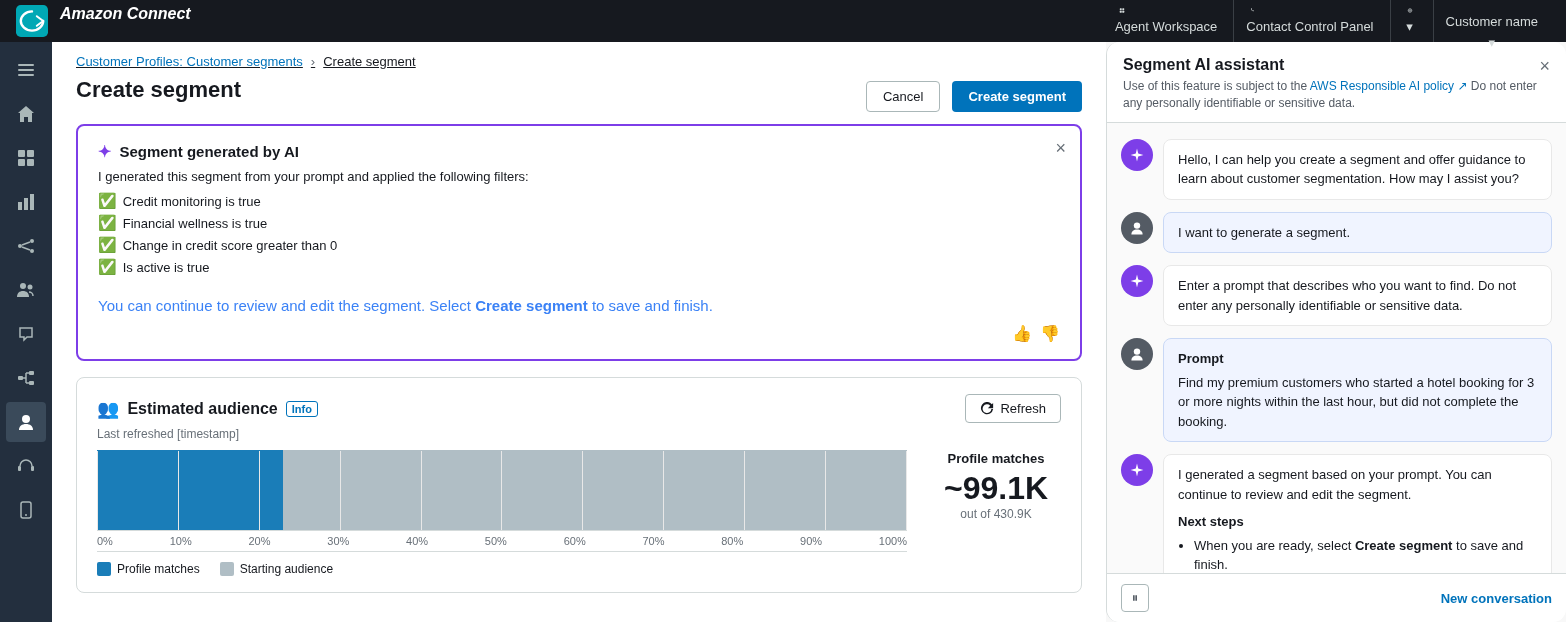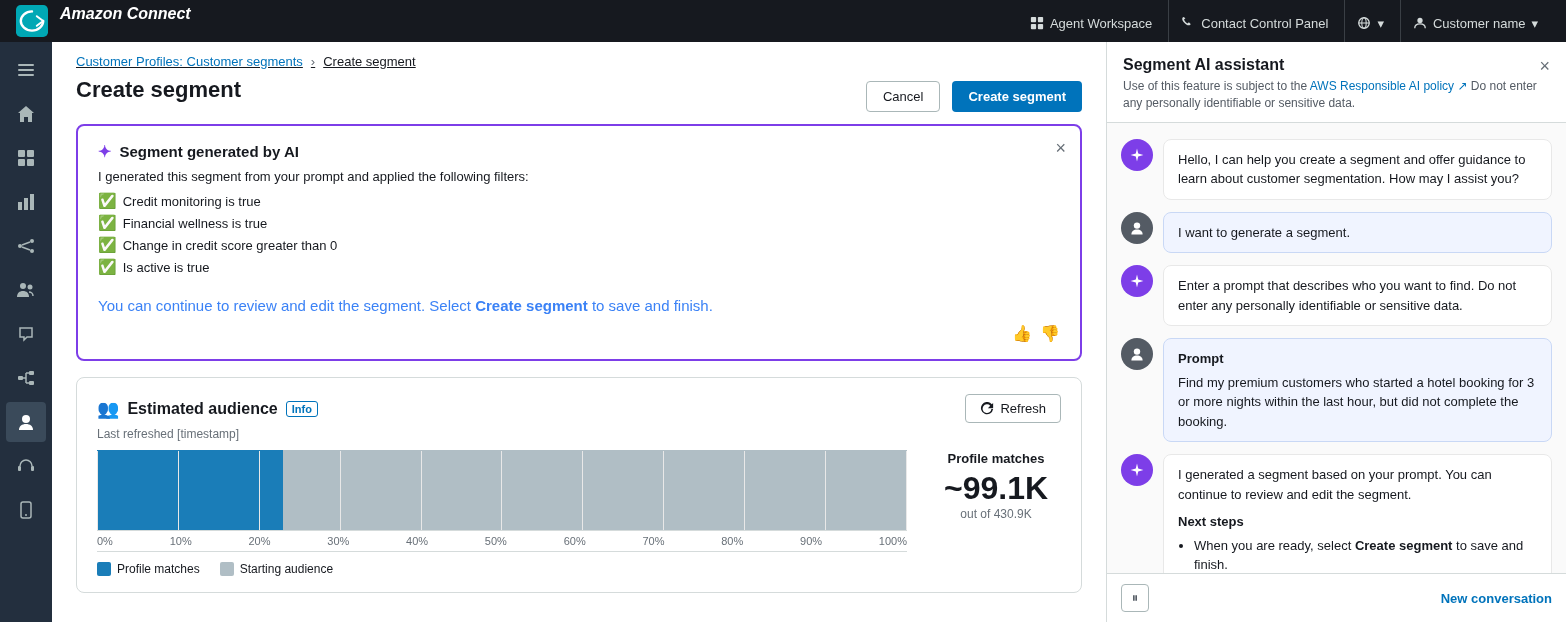--- a/index.html
+++ b/index.html
@@ -16,23 +16,24 @@
       gap: 8px;
       position: fixed; top: 0; left: 0; right: 0; z-index: 100;
     }
     .topnav-logo { display: flex; align-items: flex-start; gap: 12px; font-style: italic; }
     .topnav-logo-icon { width: 32px; height: 32px; }
     .topnav-title { color: #fff; font-size: 16px; font-weight: 600; }
     .topnav-spacer { flex: 1; }
     .topnav-actions { display: flex; align-items: center; gap: 4px; }
     .topnav-btn {
       display: flex; gap: 6px;
-      color: #d5dbdb; font-size: 13px; padding: 16px 12px; height: 42px;
+      color: #d5dbdb; font-size: 13px; padding: 8px 12px; height: 42px;
       cursor: pointer; border: none; background: transparent;
       border-left: 1px solid #3a3f45;
+      flex-direction: column;
     }
     .topnav-btn:first-child { border-left: none; }
     .topnav-btn svg { width: 14px; height: 14px; fill: currentColor; }
 
     
     .layout {
       display: flex;
       margin-top: 42px;
       height: calc(100vh - 42px);
     }
@@ -179,20 +180,21 @@
     
     .right-panel {
       width: 460px;
       background: #fafafa;
       border-left: 1px solid #d5dbdb;
       display: flex;
       flex-direction: column;
       flex-shrink: 0;
       height: calc(100vh - 42px);
       overflow: hidden;
+      border-radius: 13px;
     }
     .rp-header {
       padding: 14px 16px 10px;
       border-bottom: 1px solid #d5dbdb;
       display: flex; align-items: flex-start; justify-content: space-between;
       background: #fff;
     }
     .rp-title { font-size: 16px; font-weight: 700; color: #16191f; margin-bottom: 4px; }
     .rp-subtitle { font-size: 12px; color: #545b64; line-height: 1.4; }
     .rp-subtitle a { color: #0073bb; text-decoration: none; }

